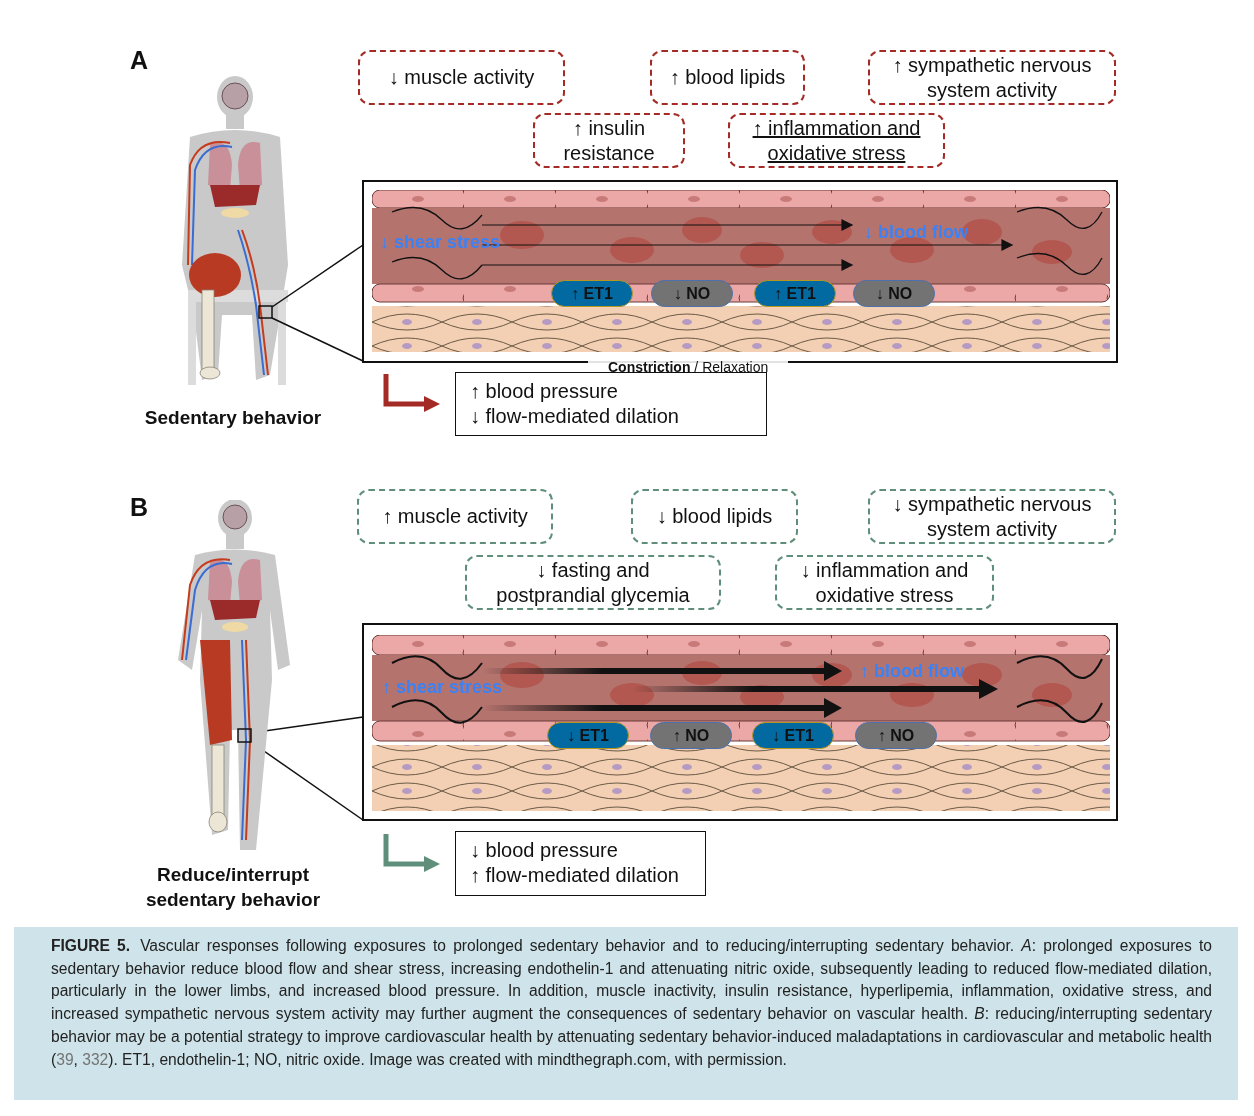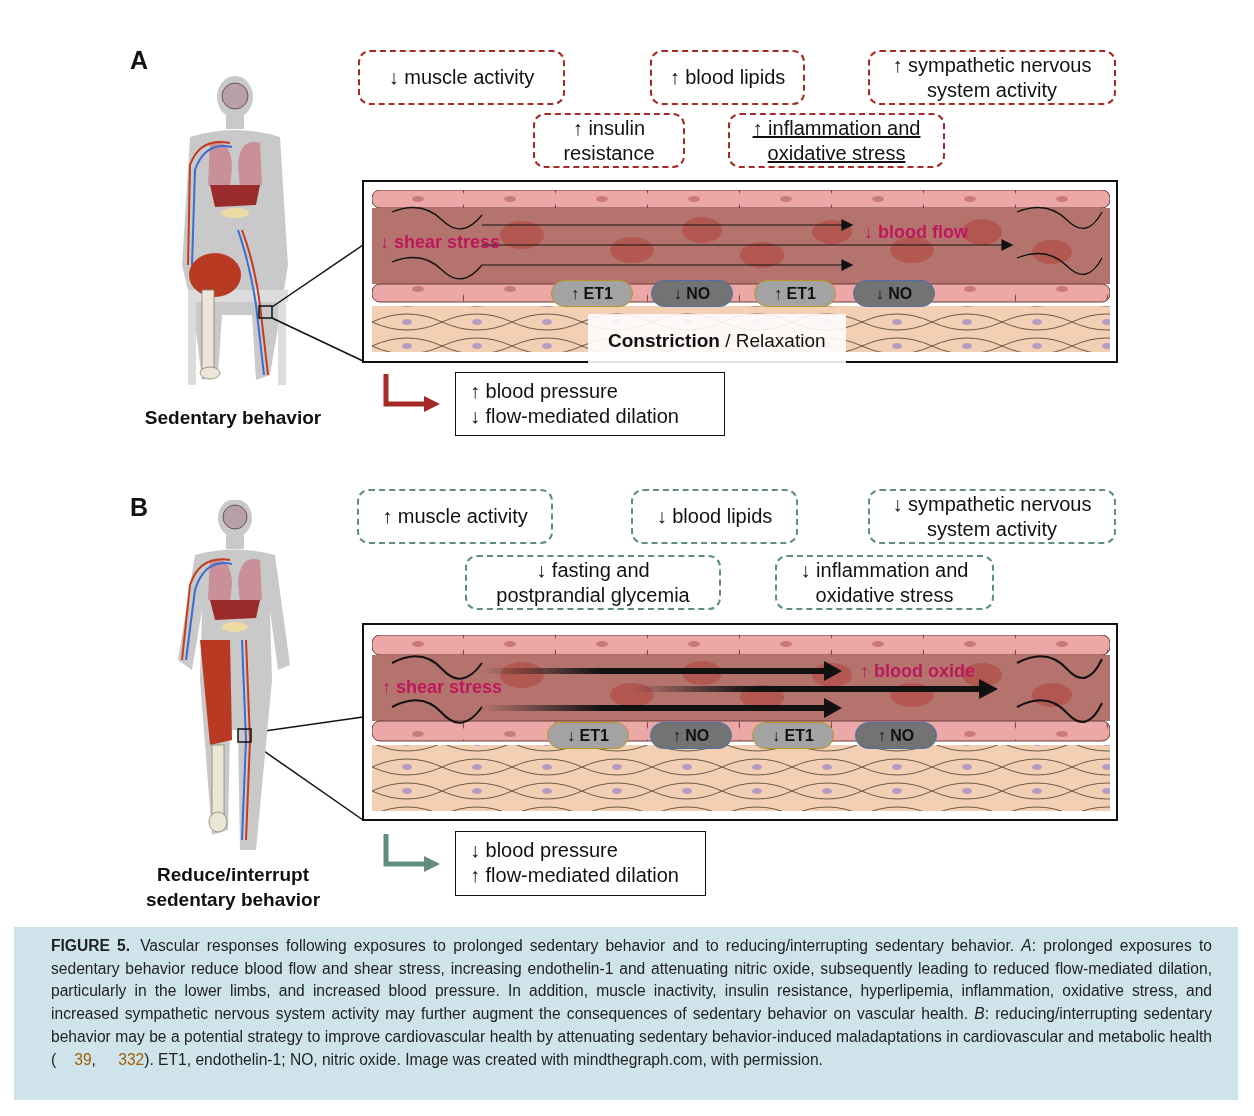--- a/index.html
+++ b/index.html
@@ -7,26 +7,26 @@
   .abs{position:absolute;}
   .panel-letter{font-weight:bold;font-size:25px;}
   .dbox{position:absolute;border:2px dashed;border-radius:12px;display:flex;align-items:center;justify-content:center;text-align:center;font-size:20px;line-height:25px;box-sizing:border-box;background:#fff;}
   .dbox.red{border-color:#a32a25;}
   .dbox.green{border-color:#5f8f7a;}
   .vessel-frame{position:absolute;border:2px solid #111;box-sizing:border-box;background:#fff;}
   .outcome{position:absolute;border:1.5px solid #111;box-sizing:border-box;background:#fff;font-size:20px;line-height:25px;padding:6px 0 0 14px;}
   .figure-label{position:absolute;font-weight:bold;font-size:19px;text-align:center;line-height:25px;}
   .caption{position:absolute;left:14px;top:927px;width:1224px;height:173px;background:#cfe4ea;box-sizing:border-box;padding:8px 26px 0 37px;font-size:15.6px;line-height:22.7px;color:#222;text-align:justify;}
   .caption .lead{font-weight:bold;margin-right:10px;}
-  .caption a{color:#a16207;text-decoration:none;margin-left:18px;}
-  .vlabel{position:absolute;font-weight:bold;font-size:18px;color:#be185d;}
+  .caption a{color:#737373;text-decoration:none;}
+  .vlabel{position:absolute;font-weight:bold;font-size:18px;color:#3b82f6;}
   .pill{position:absolute;height:27px;width:82px;border-radius:14px;display:flex;align-items:center;justify-content:center;font-weight:bold;font-size:16px;box-sizing:border-box;}
-  .pill.et1{background:#a3a3a3;border:1.5px solid #b89720;}
+  .pill.et1{background:#0369a1;border:1.5px solid #b89720;}
   .pill.no{background:#737373;border:1.5px solid #4b70ad;}
-  .state-label{position:absolute;background:rgba(255,255,255,0.88);font-size:19px;padding:16px 20px;white-space:nowrap;}
+  .state-label{position:absolute;background:rgba(255,255,255,0.88);font-size:14px;padding:2px 20px;white-space:nowrap;margin-top:43px;}
   .state-label b{font-weight:bold;}
 </style>
 </head>
 <body>
 
 <div class="abs panel-letter" style="left:130px;top:46px;">A</div>
 
 <svg class="abs" style="left:160px;top:75px;" width="150" height="315">
   <g fill="#c9c9c9">
     <ellipse cx="75" cy="22" rx="18" ry="21"></ellipse>
@@ -137,21 +137,21 @@
   <div class="pill no" style="left:287px;top:98px;">↓ NO</div>
   <div class="pill et1" style="left:390px;top:98px;">↑ ET1</div>
   <div class="pill no" style="left:489px;top:98px;">↓ NO</div>
   <div class="state-label" style="left:224px;top:132px;"><b>Constriction</b><span> / </span><span>Relaxation</span></div>
 </div>
 
 <svg class="abs" style="left:382px;top:374px;" width="62" height="40">
   <path d="M4,0 L4,30 L44,30" fill="none" stroke="#a32a25" stroke-width="5"></path>
   <polygon points="42,22 58,30 42,38" fill="#a32a25"></polygon>
 </svg>
-<div class="outcome" style="left:455px;top:372px;width:270px;height:64px;">
+<div class="outcome" style="left:455px;top:372px;width:312px;height:64px;">
   <div>↑ blood pressure</div>
   <div>↓ flow-mediated dilation</div>
 </div>
 
 <div class="abs panel-letter" style="left:130px;top:493px;">B</div>
 
 <svg class="abs" style="left:160px;top:500px;" width="150" height="360">
   <g fill="#c9c9c9">
     <ellipse cx="75" cy="18" rx="17" ry="19"></ellipse>
     <rect x="66" y="33" width="18" height="16"></rect>
@@ -242,21 +242,21 @@
         <polygon points="452,63 470,73 452,83" fill="#111"></polygon>
     </g>
     <g fill="none" stroke="#111" stroke-width="2">
       <path d="M20,28 Q50,12 70,34 T110,28"></path>
         <path d="M20,72 Q50,56 70,78 T110,72"></path>
       <path d="M645,28 Q675,12 695,34 T730,24"></path>
         <path d="M645,72 Q675,56 695,78 T730,68"></path>
     </g>
   </svg>
   <div class="vlabel" style="left:18px;top:52px;">↑ shear stress</div>
-  <div class="vlabel" style="left:496px;top:36px;">↑ blood oxide</div>
+  <div class="vlabel" style="left:496px;top:36px;">↑ blood flow</div>
   <div class="pill et1" style="left:183px;top:97px;">↓ ET1</div>
   <div class="pill no" style="left:286px;top:97px;">↑ NO</div>
   <div class="pill et1" style="left:388px;top:97px;">↓ ET1</div>
   <div class="pill no" style="left:491px;top:97px;">↑ NO</div>
 </div>
 
 <svg class="abs" style="left:382px;top:834px;" width="62" height="40">
   <path d="M4,0 L4,30 L44,30" fill="none" stroke="#5f8f7a" stroke-width="5"></path>
   <polygon points="42,22 58,30 42,38" fill="#5f8f7a"></polygon>
 </svg>

